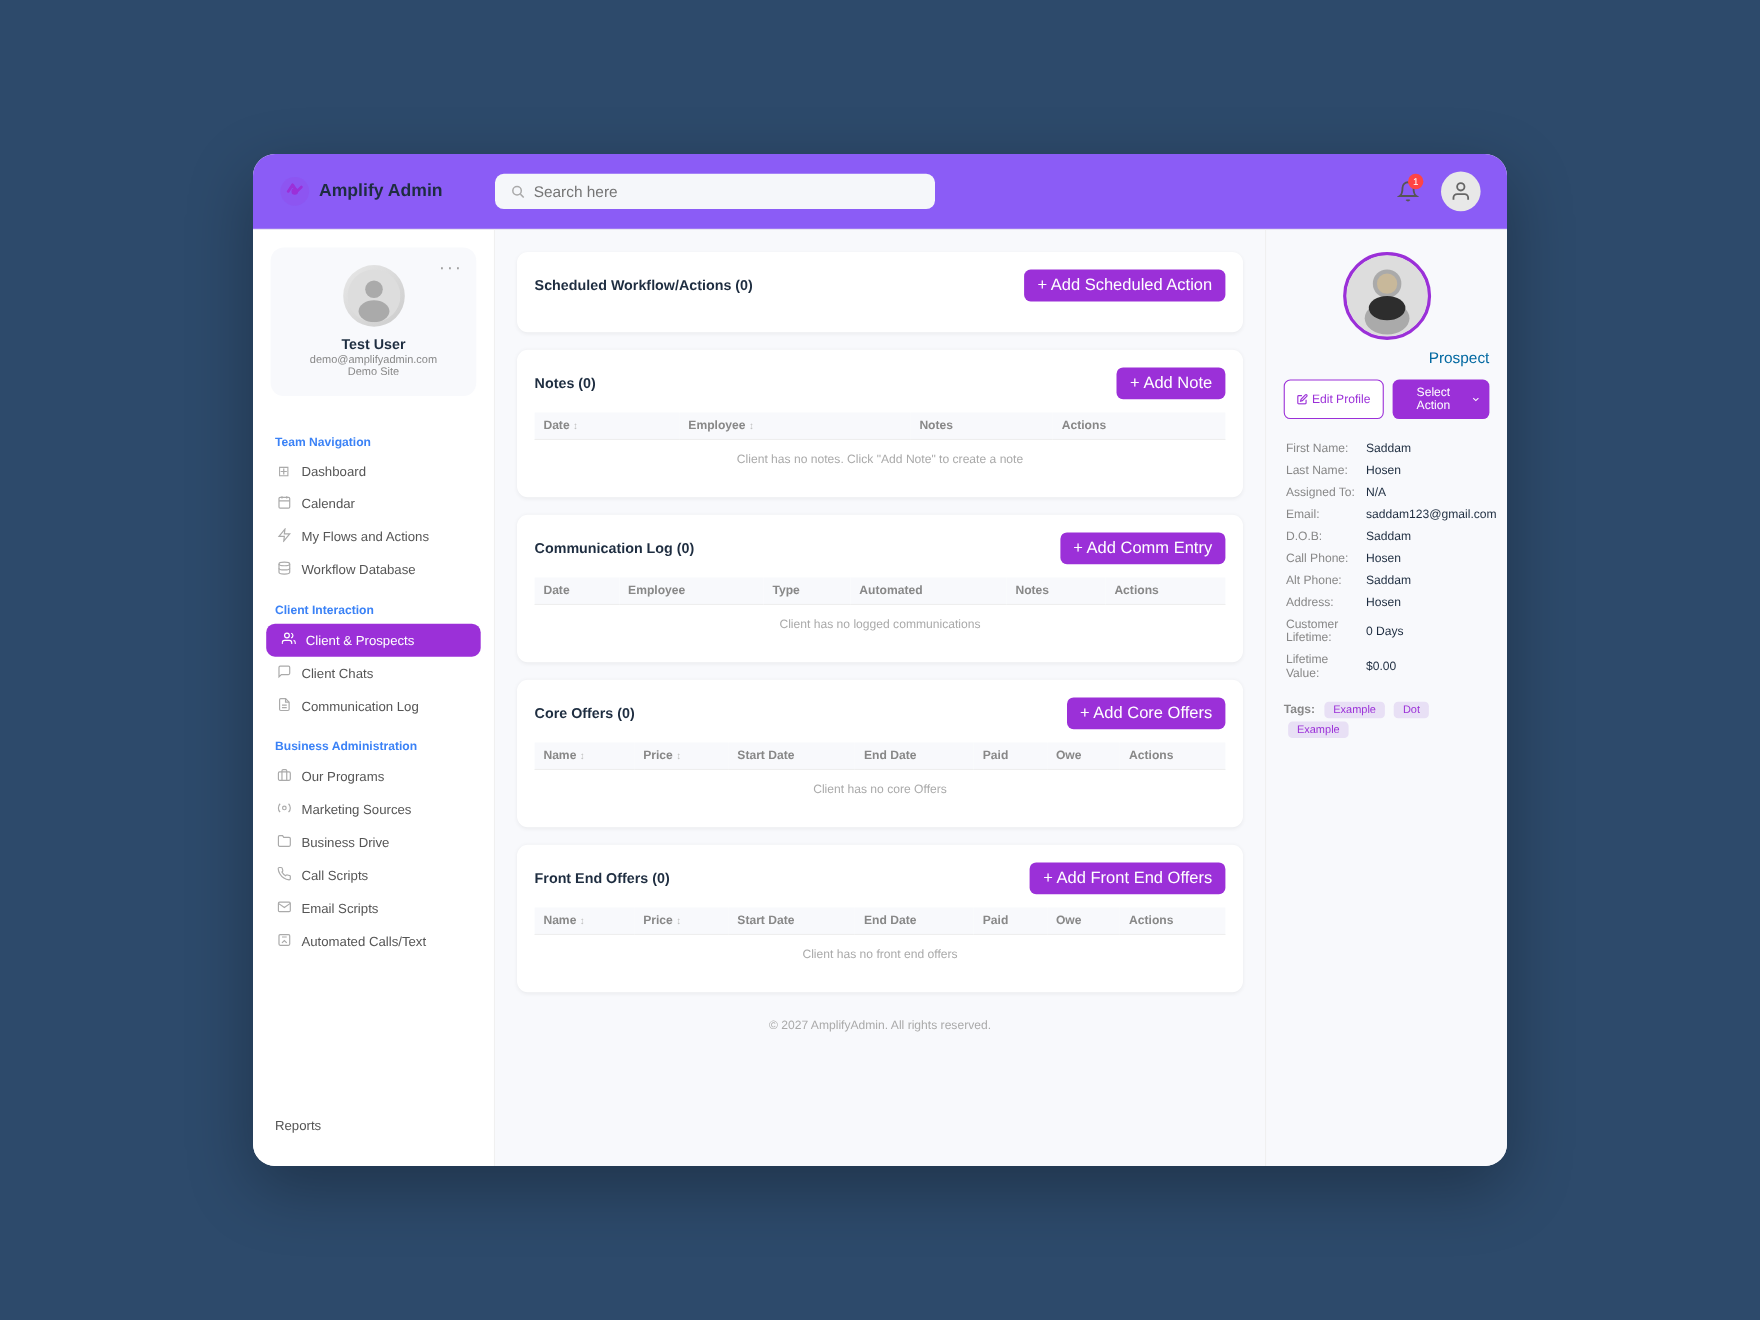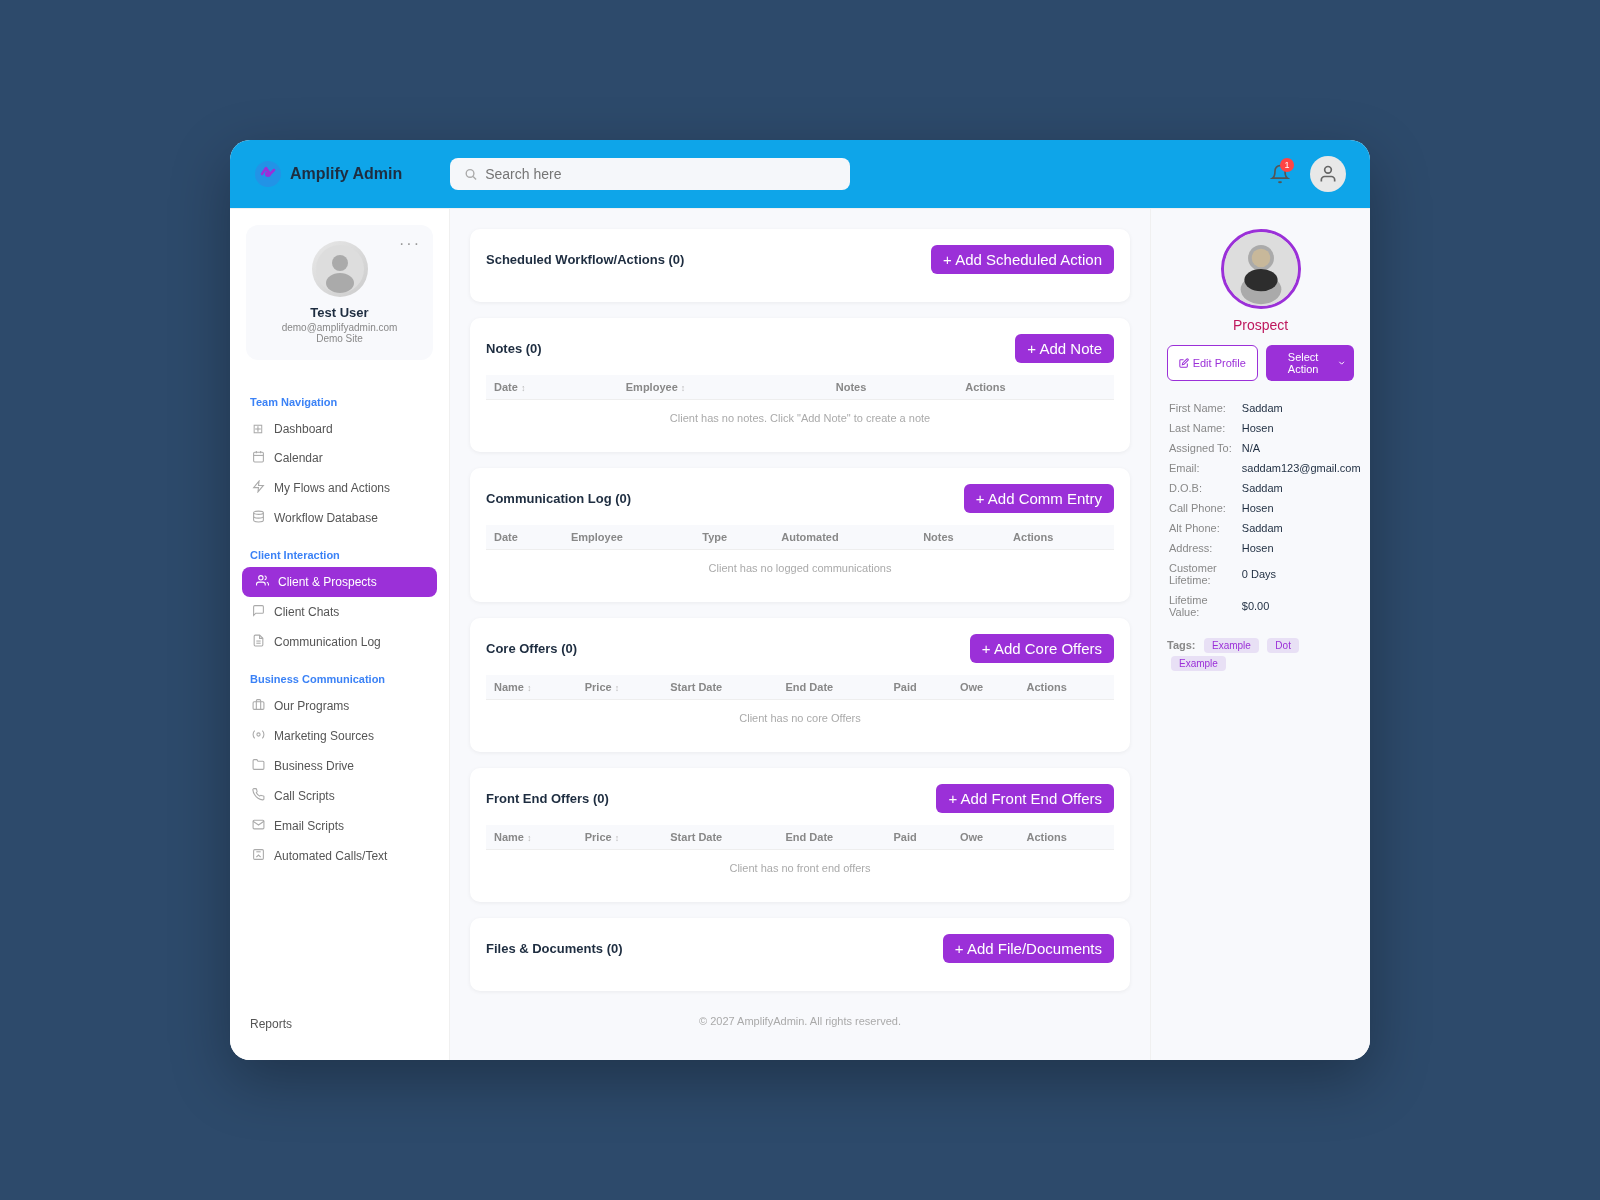--- a/index.html
+++ b/index.html
@@ -20,21 +20,21 @@
       display: flex;
       flex-direction: column;
       overflow: hidden;
       box-shadow: 0 20px 60px rgba(0,0,0,0.3);
     }
     
     .header {
       display: flex;
       align-items: center;
       padding: 16px 24px;
-      background: #0ea5e9;
+      background: #8b5cf6;
       border-bottom: 1px solid #f0f0f0;
       gap: 16px;
     }
     .logo-area {
       display: flex;
       align-items: center;
       gap: 8px;
       min-width: 180px;
     }
     .logo-icon {
@@ -233,23 +233,23 @@
       margin: 0 auto 8px;
       border: 3px solid #9b30d8;
       display: flex;
       align-items: center;
       justify-content: center;
       background: #e8e8e8;
       font-size: 40px;
       overflow: hidden;
     }
     .prospect-label {
-      text-align: center;
+      text-align: right;
       font-size: 14px;
-      color: #be185d;
+      color: #0369a1;
       margin-bottom: 12px;
     }
     .profile-actions {
       display: flex;
       gap: 8px;
       margin-bottom: 16px;
     }
     .btn-edit-profile {
       flex: 1;
       background: #fff;
@@ -494,21 +494,21 @@
           <svg width="13" height="13" viewBox="0 0 24 24" fill="none" stroke="#aaa" stroke-width="2">
               <path d="M14 2H6a2 2 0 0 0-2 2v16a2 2 0 0 0 2 2h12a2 2 0 0 0 2-2V8z"></path>
               <polyline points="14 2 14 8 20 8"></polyline>
               <line x1="16" y1="13" x2="8" y2="13"></line>
               <line x1="16" y1="17" x2="8" y2="17"></line>
             </svg>
         </span>
         <span>Communication Log</span>
       </div>
 
-      <div class="sidebar-section-label">Business Communication</div>
+      <div class="sidebar-section-label">Business Administration</div>
       <div class="sidebar-item">
         <span class="sidebar-icon">
           <svg width="13" height="13" viewBox="0 0 24 24" fill="none" stroke="#aaa" stroke-width="2">
               <rect x="2" y="7" width="20" height="14" rx="2"></rect>
               <path d="M16 21V5a2 2 0 0 0-2-2h-4a2 2 0 0 0-2 2v16"></path>
             </svg>
         </span>
         <span>Our Programs</span>
       </div>
       <div class="sidebar-item">
@@ -667,26 +667,20 @@
             </thead>
             <tbody>
               <tr class="empty-row">
                 <td colspan="7">Client has no front end offers</td>
               </tr>
             </tbody>
           </table>
         </div>
       </div>
 
-      <div class="section-card">
-        <div class="section-header">
-          <span class="section-title">Files &amp; Documents (0)</span>
-          <button class="btn-purple">+ Add File/Documents</button>
-        </div>
-      </div>
 
       <div class="footer">
         <span>© 2027 AmplifyAdmin. All rights reserved.</span>
       </div>
     </div>
 
     <div class="right-panel">
       <div class="prospect-avatar">
         <svg viewBox="0 0 80 80" fill="none" width="74" height="74">
           <circle cx="40" cy="40" r="40" fill="#ddd"></circle>

